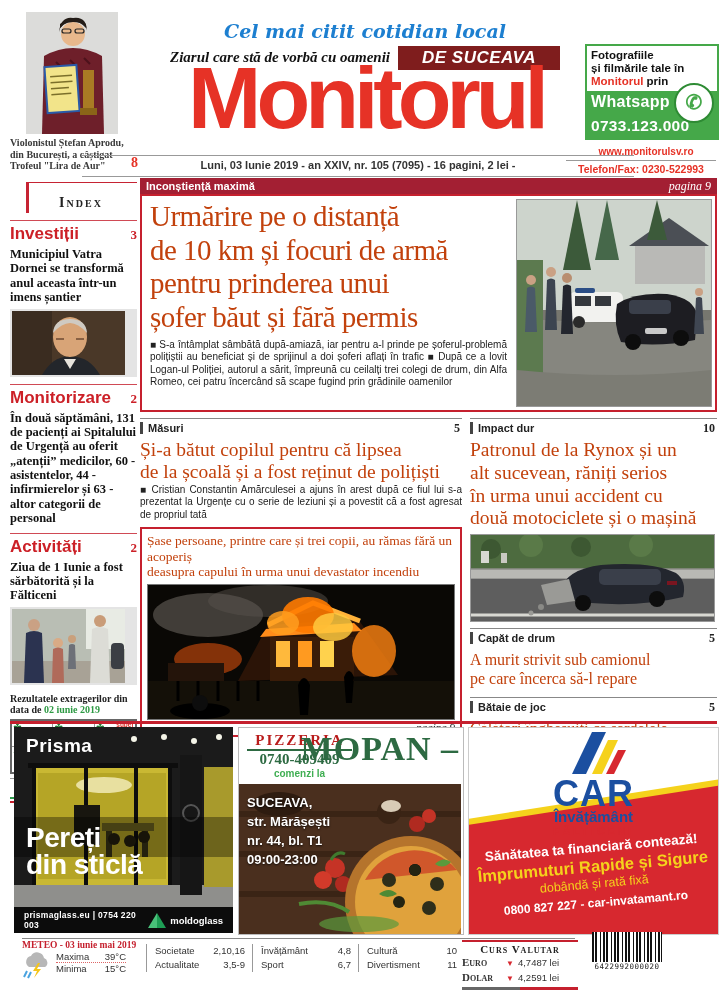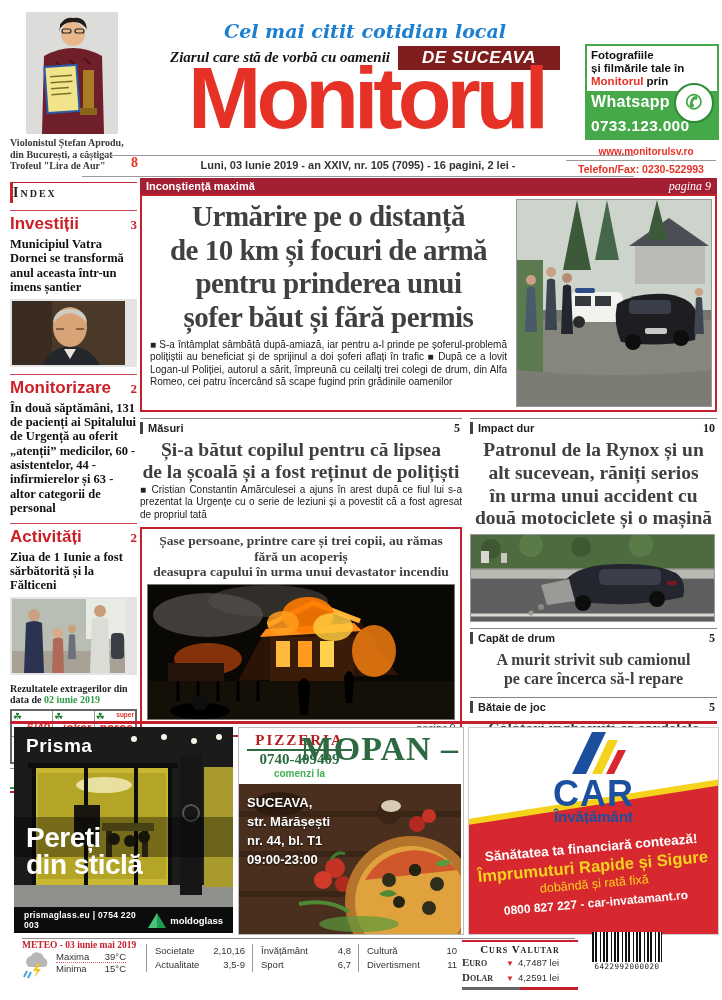--- a/index.html
+++ b/index.html
@@ -41,22 +41,22 @@
   .violinist{left:10px;top:12px;width:128px;}
   .violinist svg{display:block;margin-left:16px;background:#dcdcda;}
   .v-caption{font-family:"Liberation Serif",serif;font-weight:bold;font-size:10px;
     color:#3a3a3a;line-height:1.15;margin-top:3px;position:relative;padding-right:14px;}
   .v-page{position:absolute;right:0;bottom:0;color:#e63226;font-size:14px;
     font-family:"Liberation Serif",serif;font-weight:bold;}
 
   
   .sidebar{left:10px;top:182px;width:127px;}
   .index-header{font-family:"Liberation Serif",serif;font-size:14px;letter-spacing:2px;
-    text-align:left;color:#222;border-left:3px solid #c62333;border-top:1px solid #c62333;
-    padding:2px 4px 2px 0;font-variant:small-caps;font-weight:bold;}
+    text-align:center;color:#222;border-left:3px solid #c62333;border-top:1px solid #c62333;
+    padding:12px 4px 2px 0;font-variant:small-caps;font-weight:bold;margin-left:16px;}
   .side-section{border-top:1px solid #d04a55;margin-top:7px;padding-top:3px;}
   .side-label-row{display:flex;justify-content:space-between;align-items:baseline;}
   .side-label{color:#cc2027;font-weight:bold;font-size:17px;}
   .side-page{color:#cc2027;font-weight:bold;font-size:13px;font-family:"Liberation Serif",serif;}
   .side-title{font-family:"Liberation Serif",serif;font-weight:bold;font-size:12.5px;
     line-height:1.15;color:#111;margin-top:3px;}
   .side-photo{background:#e4e4e4;padding:2px;margin-top:4px;}
   .side-photo svg{display:block;}
   .lottery{margin-top:8px;}
   .lottery-head{font-family:"Liberation Serif",serif;font-weight:bold;font-size:10px;
@@ -73,22 +73,22 @@
     font-family:"Liberation Serif",serif;font-style:italic;font-size:10.5px;padding-top:1px;}
   .rule-green{height:2px;background:#2f9e4e;margin-top:6px;}
   .rule-red{height:2px;background:#c5202e;margin-top:2px;}
 
   
   .kicker{display:flex;justify-content:space-between;align-items:baseline;
     border-top:1px solid #888;padding:2px 2px 1px 0;}
   .kicker-label{font-weight:bold;font-size:11px;color:#222;border-left:3px solid #444;
     padding-left:5px;}
   .kicker-page{font-family:"Liberation Serif",serif;font-weight:bold;font-size:12px;color:#222;}
-  .serif-head{font-family:"Liberation Serif",serif;font-weight:bold;color:#404040;
-    text-align:center;white-space:pre-line;}
+  .serif-head{font-family:"Liberation Serif",serif;font-weight:normal;color:#c2410c;
+    white-space:pre-line;}
   .lead{font-size:10px;text-align:justify;line-height:1.25;color:#222;}
 
   
   .main-kicker{left:140px;top:178px;width:577px;height:16px;background:#a31f33;color:#fff;
     display:flex;justify-content:space-between;align-items:center;padding:0;}
   .main-kicker .mk-label{font-weight:bold;font-size:11px;padding-left:6px;}
   .main-kicker .mk-page{font-family:"Liberation Serif",serif;font-style:italic;
     font-size:12px;padding-right:6px;}
   .main-box{left:140px;top:194px;width:573px;height:214px;border:2px solid #c5202e;
     display:flex;background:#fff;}

